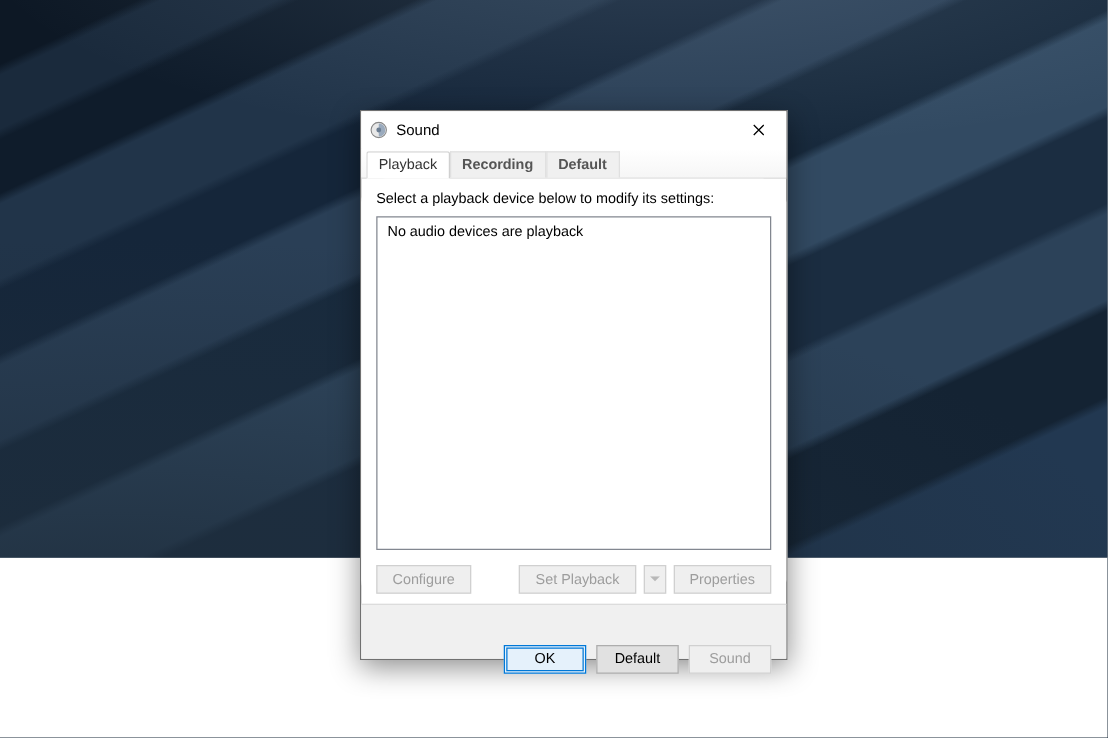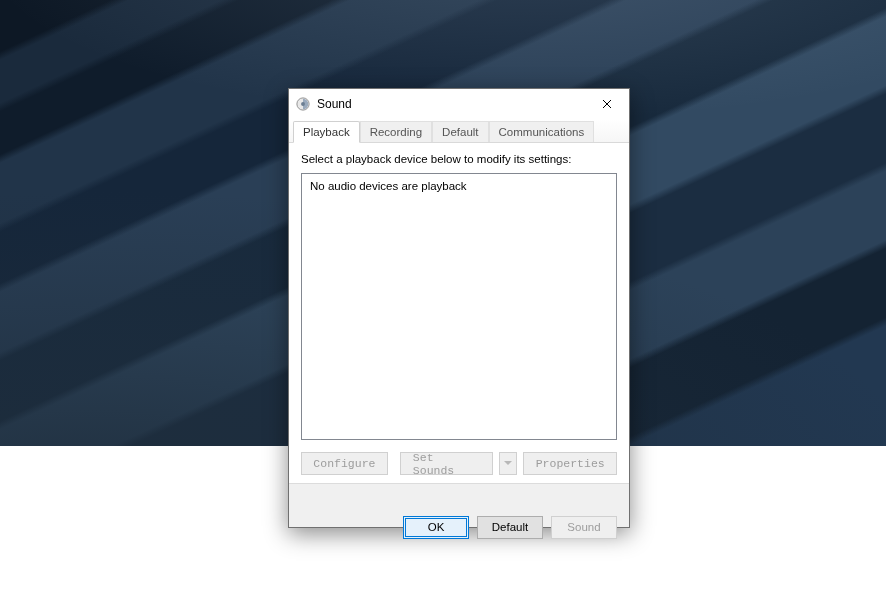--- a/index.html
+++ b/index.html
@@ -79,20 +79,21 @@
     border: 1px solid #d0d0d0;
     border-bottom: 1px solid #ffffff;
     margin-bottom: -1px;
     border-radius: 2px 2px 0 0;
   }
   .tab:not(.active) {
     background: #f0f0f0;
     border: 1px solid #e0e0e0;
     border-bottom: none;
     color: #555;
+    font-weight: bold;
   }
   .body {
     flex: 1;
     padding: 10px 12px 8px 12px;
     display: flex; flex-direction: column;
     background: #ffffff;
     border-radius: 19px;
   }
   .instruction {
     font-size: 11.5px;
@@ -105,21 +106,20 @@
     background: #ffffff;
     padding: 6px 8px;
     font-size: 11.5px;
     color: #000;
   }
   .mid-buttons {
     display: flex;
     margin-top: 12px;
     gap: 6px;
     align-items: flex-start;
-    font-family: Liberation Mono, monospace;
   }
   .mid-spacer { flex: 1; }
   .btn {
     height: 23px;
     padding: 0 12px;
     font-size: 11.5px;
     background: #e1e1e1;
     border: 1px solid #adadad;
     color: #000;
     display: inline-flex; align-items: center; justify-content: center;
@@ -169,37 +169,36 @@
         <svg width="10" height="10" viewBox="0 0 10 10">
             <path d="M1 1 L9 9 M9 1 L1 9" stroke="currentColor" stroke-width="1"></path>
           </svg>
       </div>
     </div>
 
     <div class="tabstrip">
       <div class="tab active"><span>Playback</span></div>
       <div class="tab"><span>Recording</span></div>
       <div class="tab"><span>Default</span></div>
-      <div class="tab"><span>Communications</span></div>
     </div>
 
     <div class="body">
       <div class="instruction">Select a playback device below to modify its settings:</div>
 
       <div class="device-list">
         <span>No audio devices are playback</span>
       </div>
 
       <div class="mid-buttons">
         <div class="btn disabled">
             <span>Configure</span>
           </div>
         <div class="mid-spacer"></div>
         <div class="btn disabled">
-            <span>Set Sounds</span>
+            <span>Set Playback</span>
           </div>
         <div class="btn disabled dropdown-arrow">
           <svg width="8" height="5" viewBox="0 0 8 5">
               <path d="M0 0 L4 4 L8 0 Z" fill="#b8b8b8"></path>
             </svg>
         </div>
         <div class="btn disabled">
             <span>Properties</span>
           </div>
       </div>

